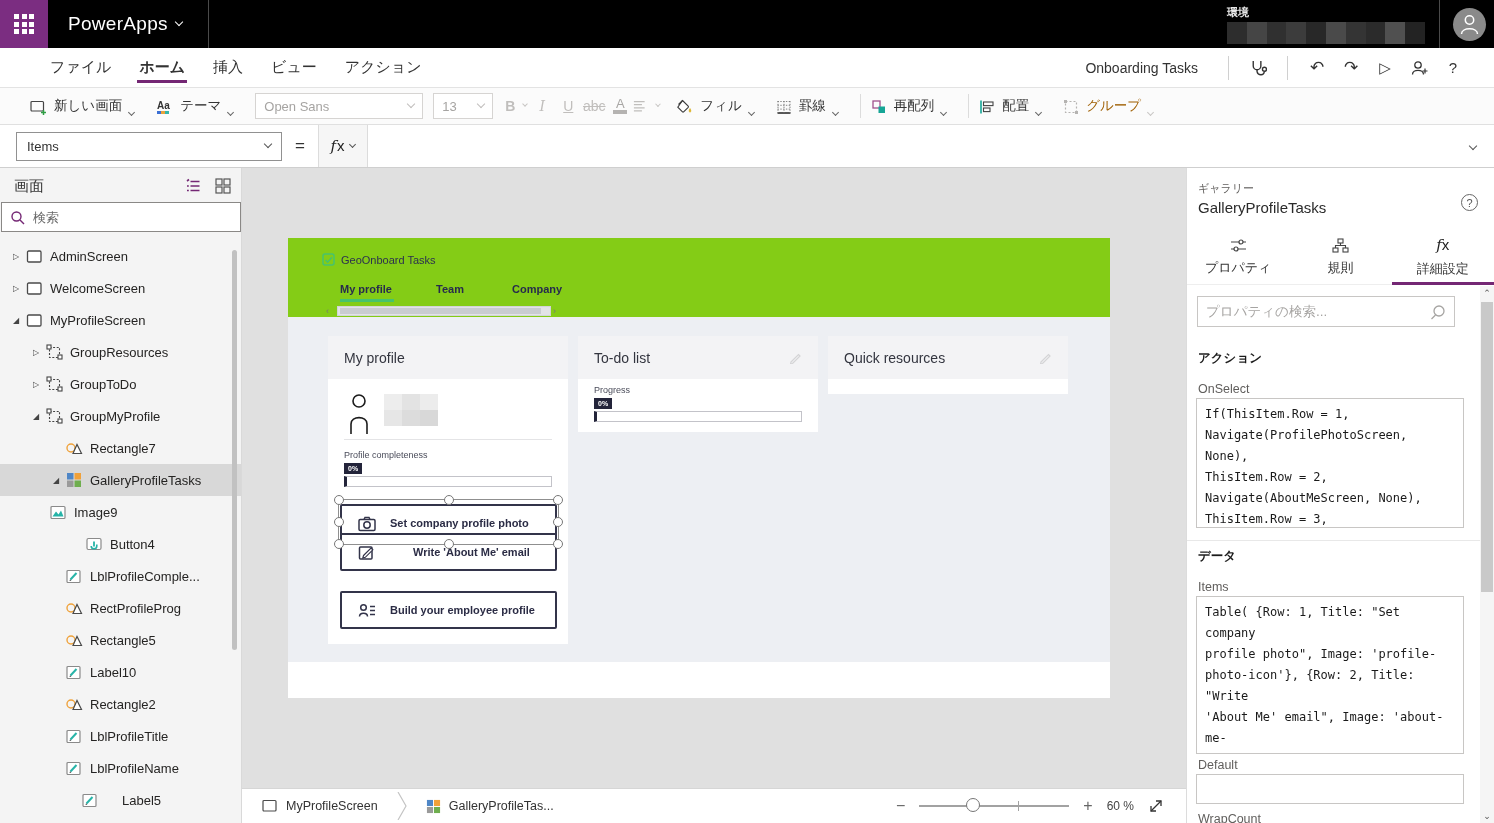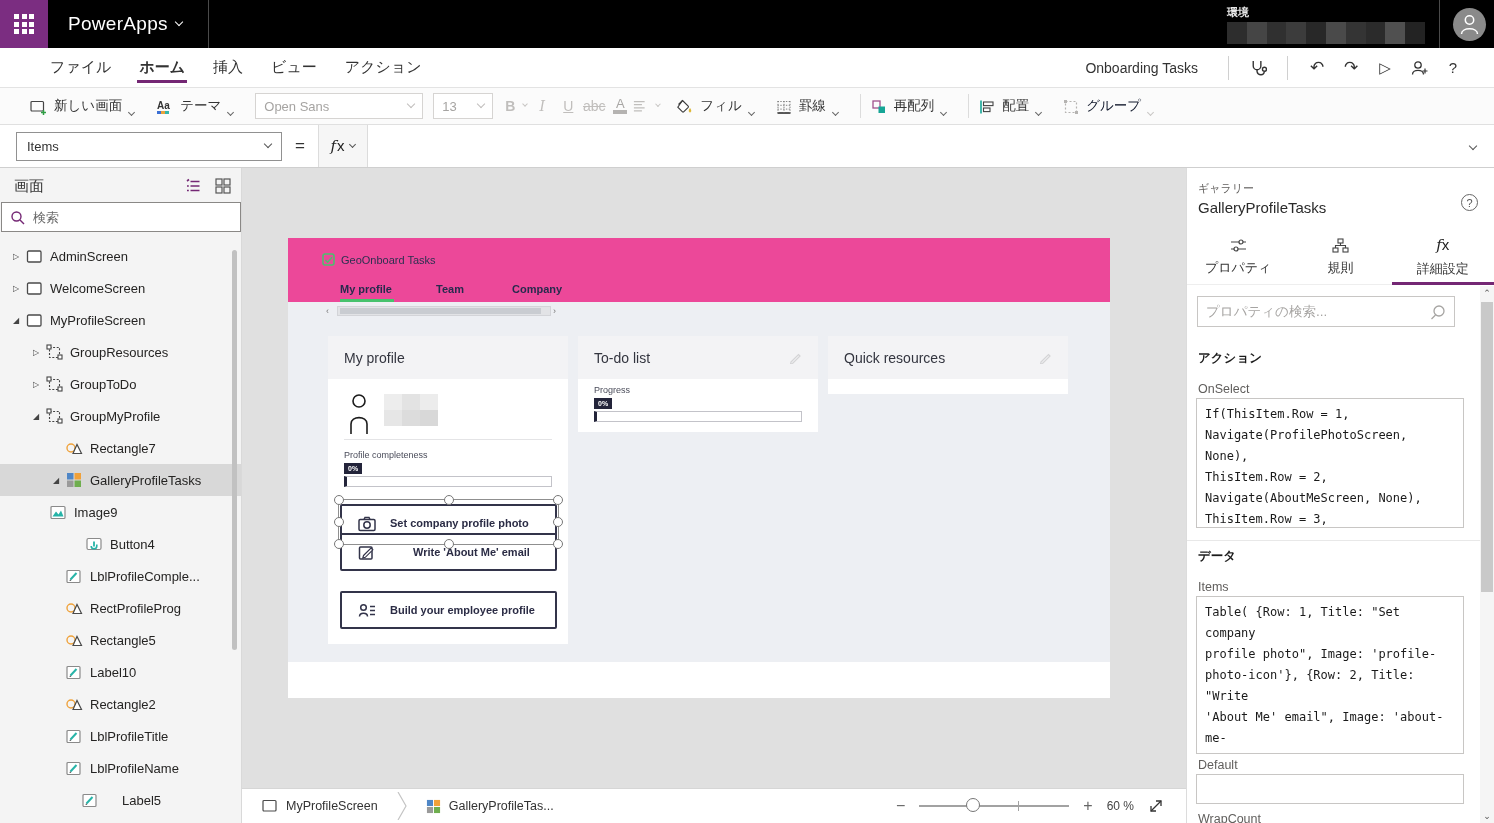--- a/index.html
+++ b/index.html
@@ -31,21 +31,21 @@
   .mb-right { margin-left:auto; display:flex; align-items:center; gap:0; padding-right:24px; }
   .app-title { font-size:14px; color:#333; margin-right:18px; }
   .v-div { width:1px; height:24px; background:#d0d0d0; margin:0 12px; }
   .icon-btn { width:34px; height:30px; display:flex; align-items:center; justify-content:center; font-size:17px; color:#333; cursor:pointer; }
 
   
   .toolbar { position:absolute; left:0; top:88px; width:100%; height:37px; background:#fbfbfb; border-bottom:1px solid #e0e0e0; display:flex; align-items:center; padding-left:30px; font-size:13.5px; color:#333; }
   .tool-group { display:flex; align-items:flex-end; margin-right:22px; cursor:pointer; }
   .tool-group .ticon { margin-right:7px; display:flex; }
   .tool-group .caret { color:#666; width:5px; height:5px; margin-left:7px; }
-  .tool-group.disabled { color:#0f172a; cursor:default; }
+  .tool-group.disabled { color:#a16207; cursor:default; }
   .tool-group.disabled .caret { color:#c8c6c4; }
   .combo { border:1px solid #d6d4d2; background:#fff; height:26px; display:flex; align-items:center; padding:0 8px; color:#a6a4a2; font-size:13px; margin-right:10px; cursor:default; }
   .combo .caret { color:#c0bebc; margin-left:auto; }
   .fmt-btn { font-size:14px; color:#c0bebc; width:26px; height:26px; display:flex; align-items:center; justify-content:center; cursor:default; }
   .tool-sep { width:1px; height:24px; background:#dcdcdc; margin:0 10px 0 0; }
 
   
   .formulabar { position:absolute; left:0; top:125px; width:100%; height:43px; background:#fff; border-bottom:1px solid #cfcfcf; display:flex; align-items:center; }
   .prop-box { width:266px; height:29px; border:1px solid #919191; background:#fff; margin-left:16px; display:flex; align-items:center; padding:0 10px; font-size:13px; color:#333; cursor:pointer; }
   .prop-box .caret { margin-left:auto; color:#555; }
@@ -69,21 +69,21 @@
   .tree-row { height:32px; display:flex; align-items:center; font-size:13px; color:#252423; cursor:pointer; }
   .tree-row.selected { background:#d8d8d8; }
   .tw { width:16px; font-size:8px; color:#444; text-align:center; flex:none; }
   .ti { width:20px; display:flex; justify-content:center; flex:none; margin-right:6px; }
   .tl { white-space:nowrap; }
   .sb-scrollthumb { position:absolute; right:4px; top:82px; width:5px; height:400px; background:#c1c1c1; border-radius:3px; }
 
   
   .workspace { position:absolute; left:242px; top:168px; width:944px; height:655px; background:#e0e0e0; }
   .canvas-frame { position:absolute; left:46px; top:70px; width:822px; height:460px; background:#edeff3; }
-  .cv-header { position:absolute; left:0; top:0; width:100%; height:64px; background:#ec4899; }
+  .cv-header { position:absolute; left:0; top:0; width:100%; height:79px; background:#84cc16; }
   .cv-logo { position:absolute; left:34px; top:15px; display:flex; align-items:center; }
   .cv-logo-text { font-size:11px; color:#2c3150; margin-left:6px; filter:blur(.3px); }
   .cv-tab { position:absolute; font-size:11px; font-weight:bold; color:#272b4d; top:45px; cursor:pointer; }
   .cv-tab-underline { position:absolute; left:52px; top:61px; width:54px; height:3px; background:#47c26d; }
   .cv-scroll { position:absolute; left:38px; top:66px; width:236px; height:13px; display:flex; align-items:center; }
   .cv-scroll .arr { font-size:9px; color:#777; width:9px; }
   .cv-scroll .track { flex:1; height:10px; background:#e2e3e6; border:1px solid #d3d4d8; margin:0 2px; position:relative; }
   .cv-scroll .thumb { position:absolute; left:2px; top:1px; bottom:1px; width:95%; background:#c9ccd1; }
   .card { position:absolute; top:98px; width:240px; }
   .card-head { height:43px; background:#f3f3f5; display:flex; align-items:center; padding:0 16px; }

